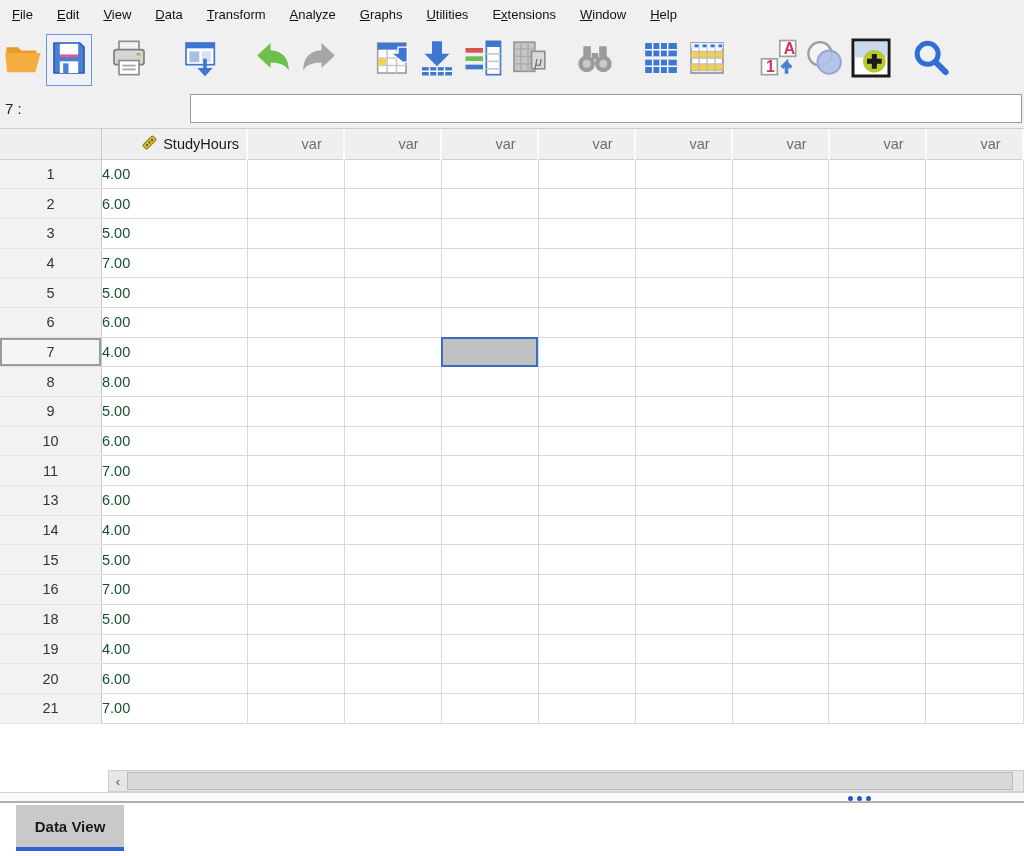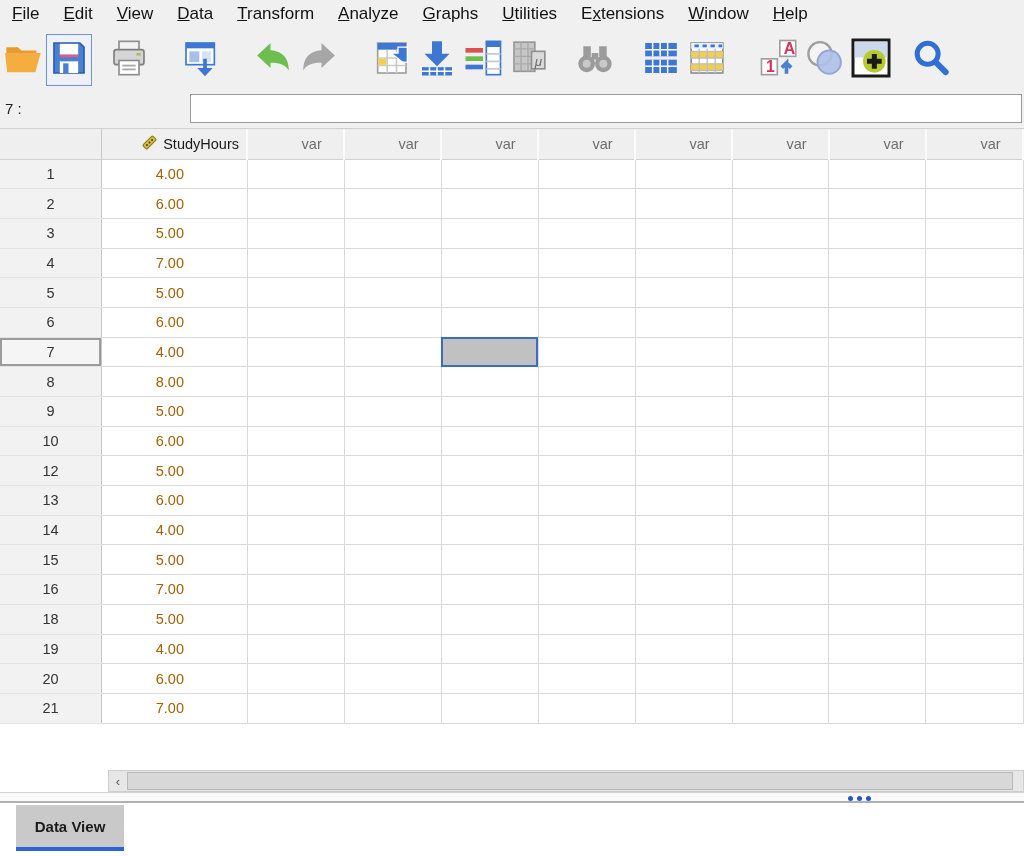--- a/index.html
+++ b/index.html
@@ -1,21 +1,21 @@
 <!DOCTYPE html>
 <html><head>
 <meta charset="utf-8">
 <style>
   * { box-sizing: border-box; margin: 0; padding: 0; }
   html,body { width:1024px; height:856px; overflow:hidden;
     font-family:"Liberation Sans", sans-serif; background:#fff; }
 
   
   .menubar { height:28px; background:#f0f0f0; display:flex; align-items:center;
-    padding-left:0; font-size:17px; color:#111; }
+    padding-left:0; font-size:13px; color:#111; }
   .menu-item { padding:5px 12px; cursor:default; white-space:nowrap; }
   .menu-item u { text-decoration:underline; }
 
   
   .toolbar { height:64px; background:#f0f0f0; display:flex; align-items:center; }
   .tbtn { width:46px; height:52px; display:flex; align-items:center; justify-content:center;
     border:1px solid transparent; }
   .tbtn svg { width:40px; height:40px; }
   .tbtn.selected { border:1px solid #6b95d6; background:#eef2f8; }
   .gap-s { margin-left:14px; } .gap-m { margin-left:26px; } .gap-l { margin-left:20px; }
@@ -34,21 +34,21 @@
   thead th { height:30px; background:#efefef; font-weight:normal;
     border-right:2px solid #fbfbfb; border-bottom:1px solid #cfcfcf;padding-left:32px; }
   th.corner { border-right:1px solid #c6c6c6; }
   th.varhead { color:#1a1a1a; }
   th.varhead .vh-inner { display:flex; align-items:center; justify-content:center; gap:5px; }
   th.varhead svg { width:17px; height:17px; }
   th.emptyhead { color:#6e6e6e; }
   td.rowhead { background:#f2f2f2; color:#333; text-align:center;
     border-right:1px solid #c6c6c6; border-bottom:1px solid #e3e3e3; }
   td.rowhead.sel-row { box-shadow: inset 0 0 0 2px #9b9b9b; background:#f5f5f5; }
-  td.val { text-align:center; padding-right:9px; color:#a16207;
+  td.val { text-align:left; padding-right:9px; color:#14532d;
     border-right:1px solid #d9d9d9; border-bottom:1px solid #d9d9d9; }
   td.empty { border-right:1px solid #d9d9d9; border-bottom:1px solid #d9d9d9; }
   td.empty.sel-cell { background:#c1c1c1; outline:2px solid #3a6cc8; outline-offset:-2px; }
 
   
   .scrollrow { height:22px; display:flex; background:#fff; }
   .scroll-spacer { width:108px; }
   .hscroll { flex:1; background:#e7e7e7; border:1px solid #cdcdcd; display:flex; align-items:stretch; }
   .scroll-arrow { width:18px; display:flex; align-items:center; justify-content:center;
     color:#555; font-size:13px; background:#e7e7e7; }
@@ -382,22 +382,22 @@
           <td class="empty"></td>
           <td class="empty"></td>
           <td class="empty"></td>
           <td class="empty"></td>
           <td class="empty"></td>
           <td class="empty"></td>
           <td class="empty"></td>
           <td class="empty"></td>
         </tr>
         <tr>
-          <td class="rowhead">12</td>
-          <td class="val">5.00</td>
+          <td class="rowhead">11</td>
+          <td class="val">7.00</td>
           <td class="empty"></td>
           <td class="empty"></td>
           <td class="empty"></td>
           <td class="empty"></td>
           <td class="empty"></td>
           <td class="empty"></td>
           <td class="empty"></td>
           <td class="empty"></td>
         </tr>
         <tr>

